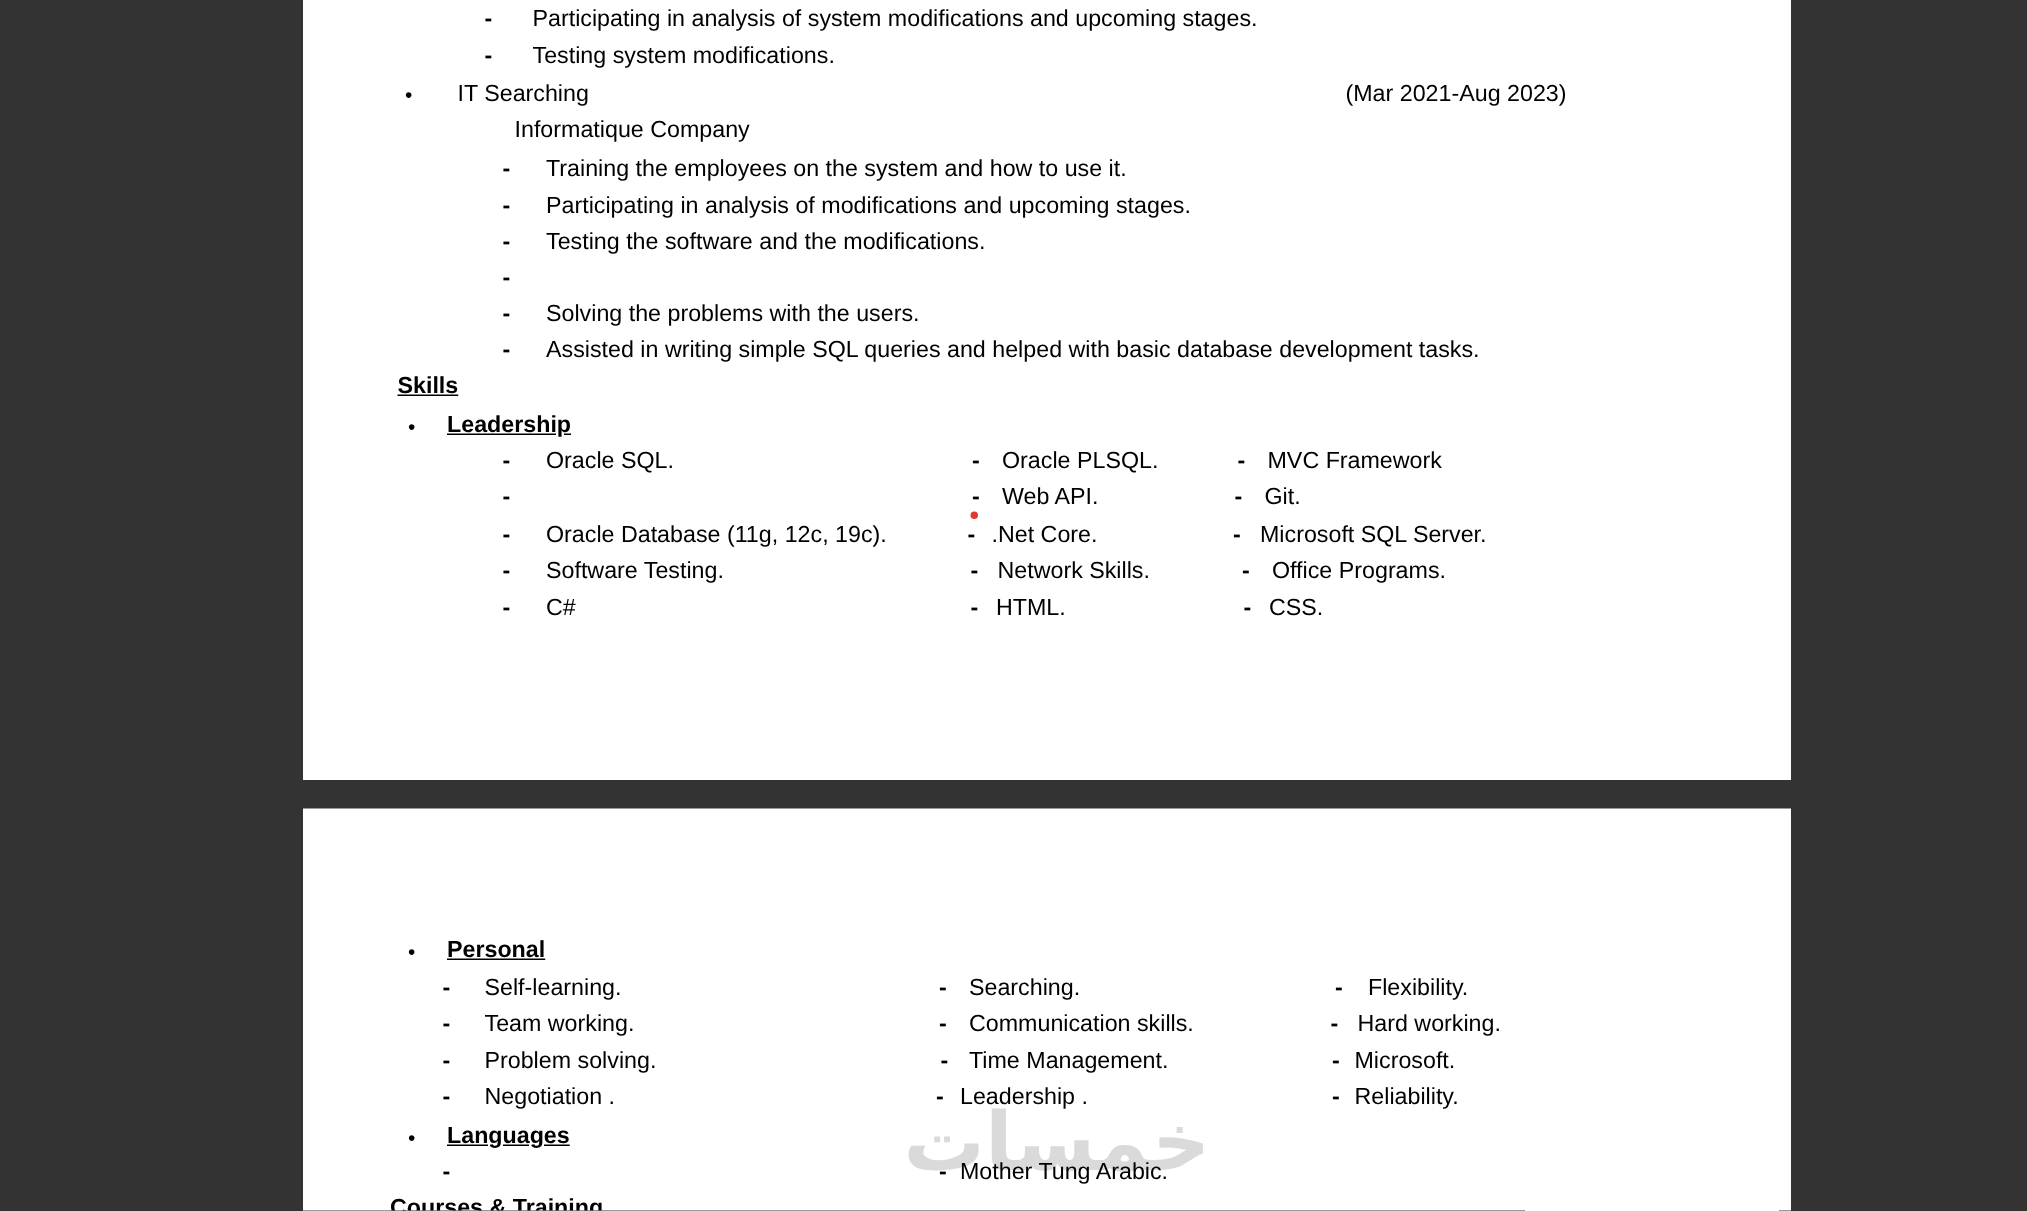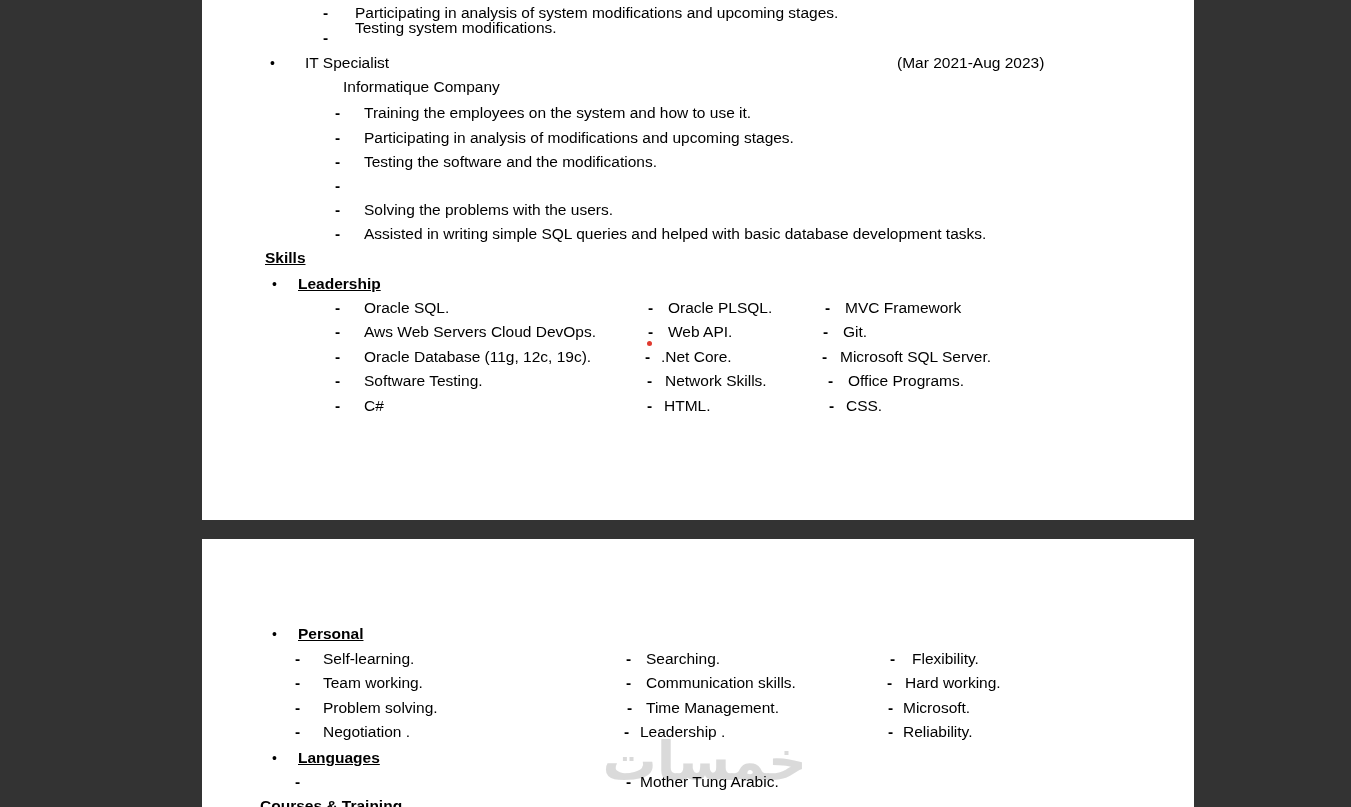--- a/index.html
+++ b/index.html
@@ -35,24 +35,24 @@
 </head>
 <body>
 
 <div class="stage">
 
   <div class="page" id="page1">
 
     <span class="abs dash" style="left:121px;top:1px">-</span>
     <span class="abs" style="left:153px;top:1px">Participating in analysis of system modifications and upcoming stages.</span>
     <span class="abs dash" style="left:121px;top:26px">-</span>
-    <span class="abs" style="left:153px;top:16px">Testing system modifications.</span>
+    <span class="abs" style="left:153px;top:26px">Testing system modifications.</span>
 
     <span class="abs bullet" style="left:68px;top:51px">•</span>
-    <span class="abs" style="left:103px;top:51px">IT Specialist</span>
+    <span class="abs" style="left:103px;top:51px">IT Searching</span>
     <span class="abs" style="left:695px;top:51px">(Mar 2021-Aug 2023)</span>
     <span class="abs" style="left:141px;top:75px">Informatique Company</span>
 
     <span class="abs dash" style="left:133px;top:101px">-</span>
     <span class="abs" style="left:162px;top:101px">Training the employees on the system and how to use it.</span>
     <span class="abs dash" style="left:133px;top:126px">-</span>
     <span class="abs" style="left:162px;top:126px">Participating in analysis of modifications and upcoming stages.</span>
     <span class="abs dash" style="left:133px;top:150px">-</span>
     <span class="abs" style="left:162px;top:150px">Testing the software and the modifications.</span>
     <span class="abs dash" style="left:133px;top:174px">-</span>
@@ -67,21 +67,20 @@
     <span class="abs heading" style="left:96px;top:272px">Leadership</span>
 
     <span class="abs dash" style="left:133px;top:296px">-</span>
     <span class="abs" style="left:162px;top:296px">Oracle SQL.</span>
     <span class="abs dash" style="left:446px;top:296px">-</span>
     <span class="abs" style="left:466px;top:296px">Oracle PLSQL.</span>
     <span class="abs dash" style="left:623px;top:296px">-</span>
     <span class="abs" style="left:643px;top:296px">MVC Framework</span>
 
     <span class="abs dash" style="left:133px;top:320px">-</span>
-    <span class="abs" style="left:162px;top:320px">Aws Web Servers Cloud DevOps.</span>
     <span class="abs dash" style="left:446px;top:320px">-</span>
     <span class="abs" style="left:466px;top:320px">Web API.</span>
     <span class="abs dash" style="left:621px;top:320px">-</span>
     <span class="abs" style="left:641px;top:320px">Git.</span>
 
     <span class="red-dot" style="left:445px;top:341px"></span>
 
     <span class="abs dash" style="left:133px;top:345px">-</span>
     <span class="abs" style="left:162px;top:345px">Oracle Database (11g, 12c, 19c).</span>
     <span class="abs dash" style="left:443px;top:345px">-</span>

